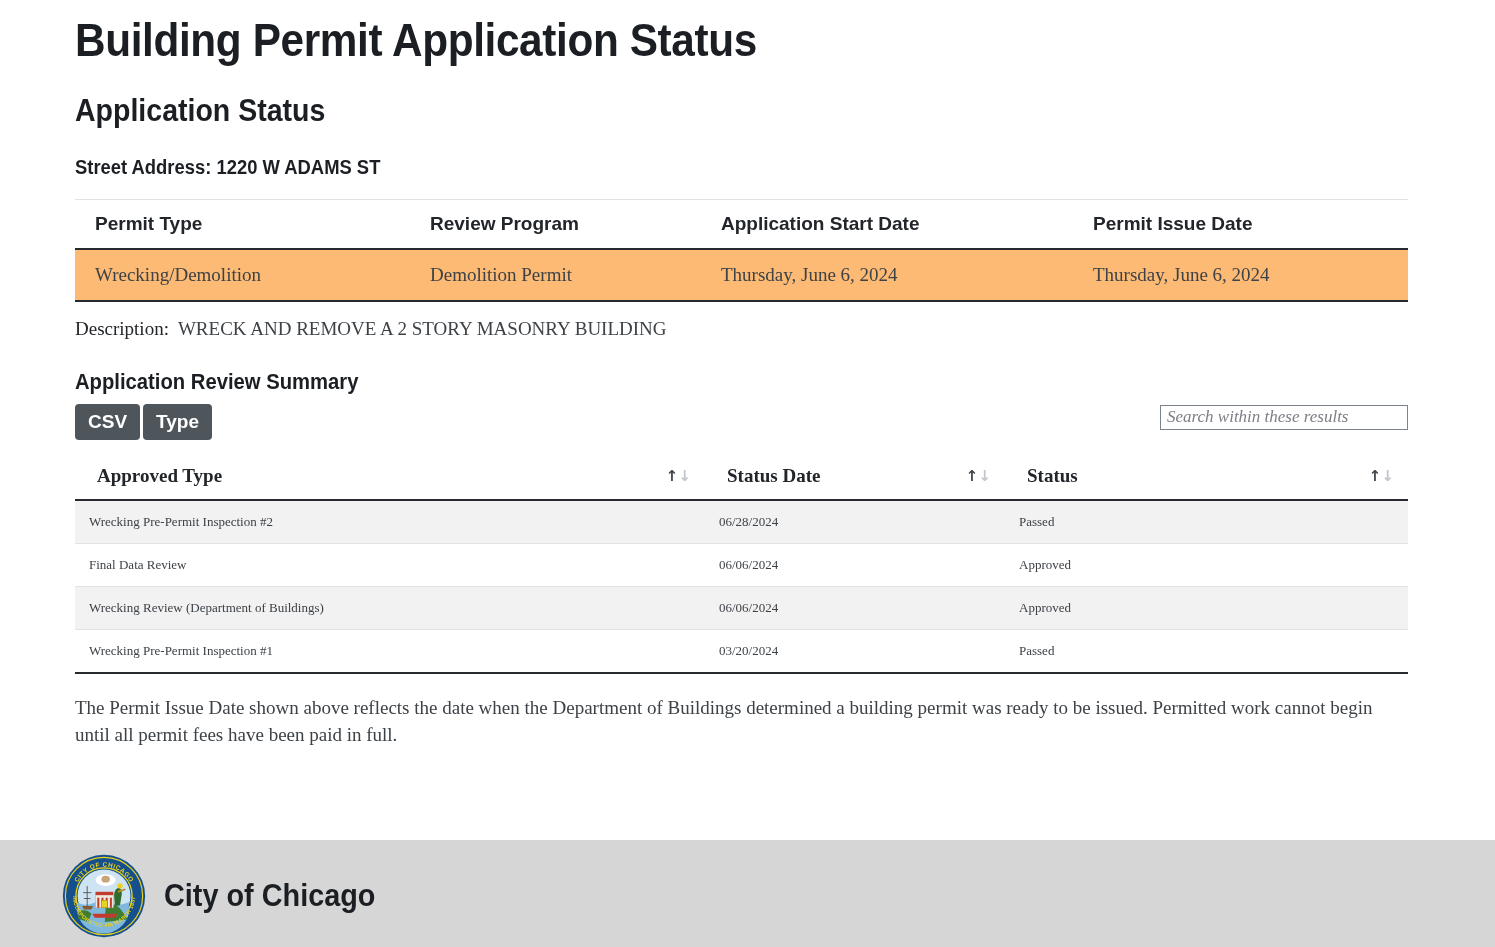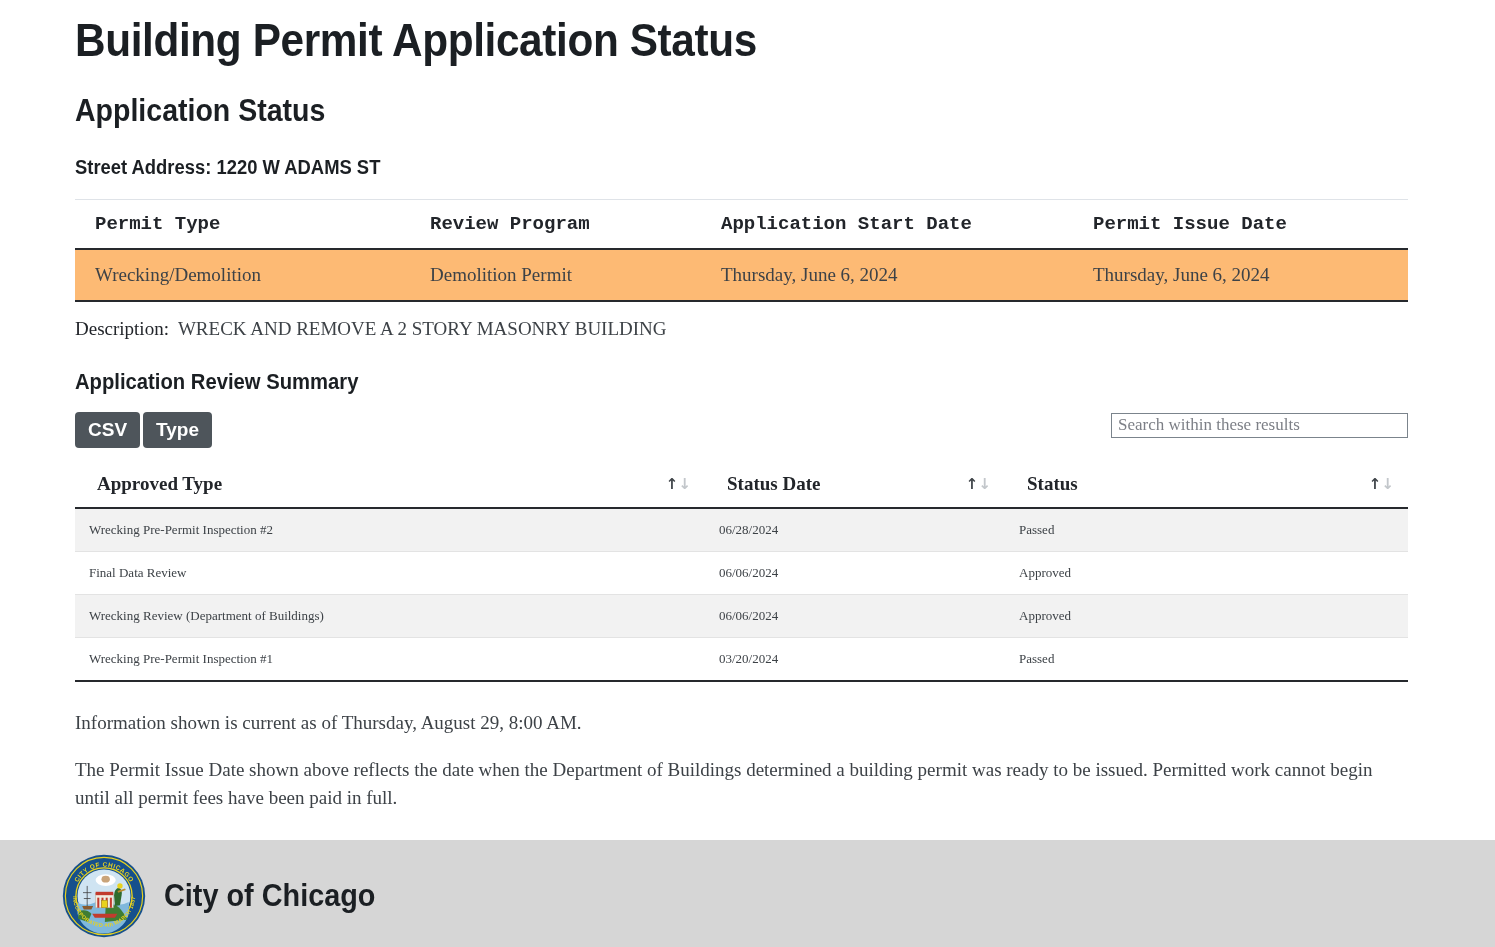--- a/index.html
+++ b/index.html
@@ -85,21 +85,21 @@
   
   .permit-table-wrap {
     margin-top: 20px;
   }
   table.permit {
     width: 1333px;
     border-collapse: collapse;
     table-layout: fixed;
   }
   table.permit thead th {
-    font-family: Liberation Mono, monospace;
+    font-family: Liberation Sans, sans-serif;
     font-weight: 700;
     font-size: 19px;
     color: #22252a;
     text-align: left;
     padding: 13px 0 13px 20px;
     border-top: 1px solid #dfe3e8;
     border-bottom: 2px solid #26292d;
   }
   table.permit tbody td {
     font-family: "Liberation Serif", "DejaVu Serif", serif;
@@ -128,21 +128,21 @@
     margin-right: 9px;
   }
 
   
   .review-head {
     padding-top: 30px;
   }
   .toolbar {
     position: relative;
     height: 44px;
-    margin-top: 17px;
+    margin-top: 9px;
   }
   .btn-group {
     position: absolute;
     left: 0;
     top: 0;
     display: flex;
     gap: 3px;
   }
   .btn {
     font-family: "Liberation Sans Narrow", "Liberation Sans", "DejaVu Sans", sans-serif;
@@ -153,30 +153,31 @@
     border: none;
     border-radius: 4px;
     padding: 6px 13px 7px 13px;
     line-height: 1.25;
     cursor: pointer;
   }
   .search-box {
     position: absolute;
     right: 0;
     top: 1px;
-    width: 297px;
+    width: 248px;
     height: 25px;
     box-sizing: border-box;
     border: 1px solid #7b848c;
     background: #ffffff;
     font-family: "Liberation Serif", "DejaVu Serif", serif;
     font-size: 17px;
     color: #3d4247;
     padding: 2px 6px;
     outline: none;
+    font-style: italic;
   }
   .search-box::placeholder {
     color: #7c7f86;
     opacity: 1;
   }
 
   table.review {
     width: 1333px;
     border-collapse: collapse;
     table-layout: fixed;
@@ -360,21 +361,20 @@
           <td>Approved</td>
         </tr>
         <tr>
           <td>Wrecking Pre-Permit Inspection #1</td>
           <td>03/20/2024</td>
           <td>Passed</td>
         </tr>
       </tbody>
     </table>
 
-    <p class="note first">Information shown is current as of Thursday, August 29, 8:00 AM.</p>
     <p class="note second">The Permit Issue Date shown above reflects the date when the Department of Buildings determined a building permit was ready to be issued. Permitted work cannot begin until all permit fees have been paid in full.</p>
 
   </div>
 </div>
 
 <div class="footer">
   <div class="footer-inner">
     <svg class="seal" viewBox="0 0 100 100" aria-hidden="true">
       <defs>
         <path id="arcTop" d="M 15,50 A 35,35 0 0 1 85,50"></path>

